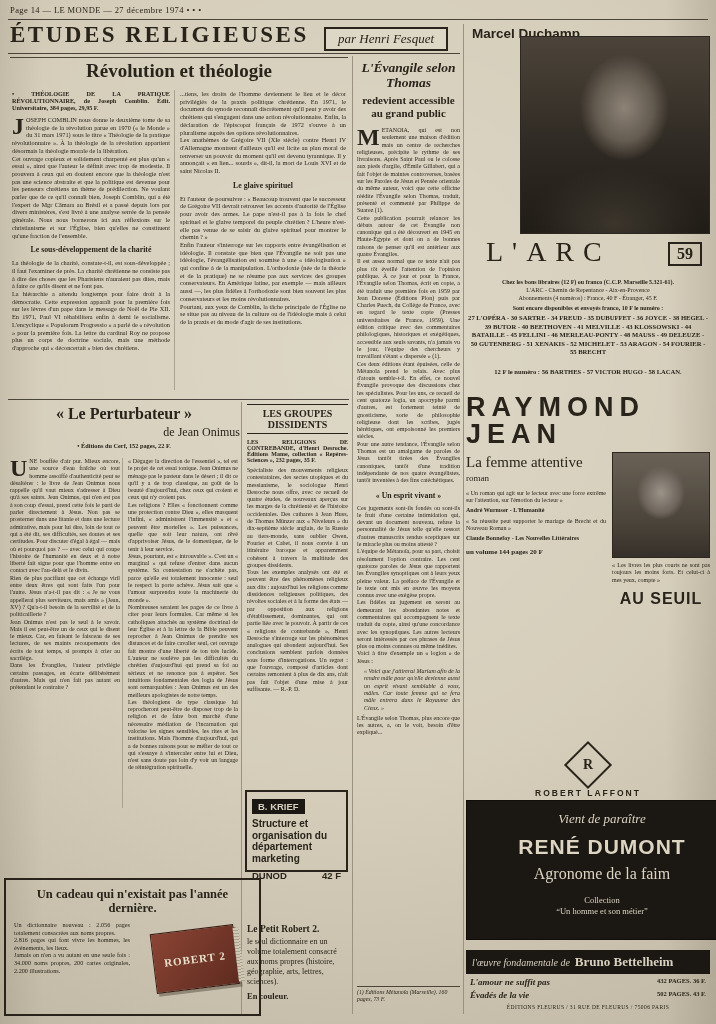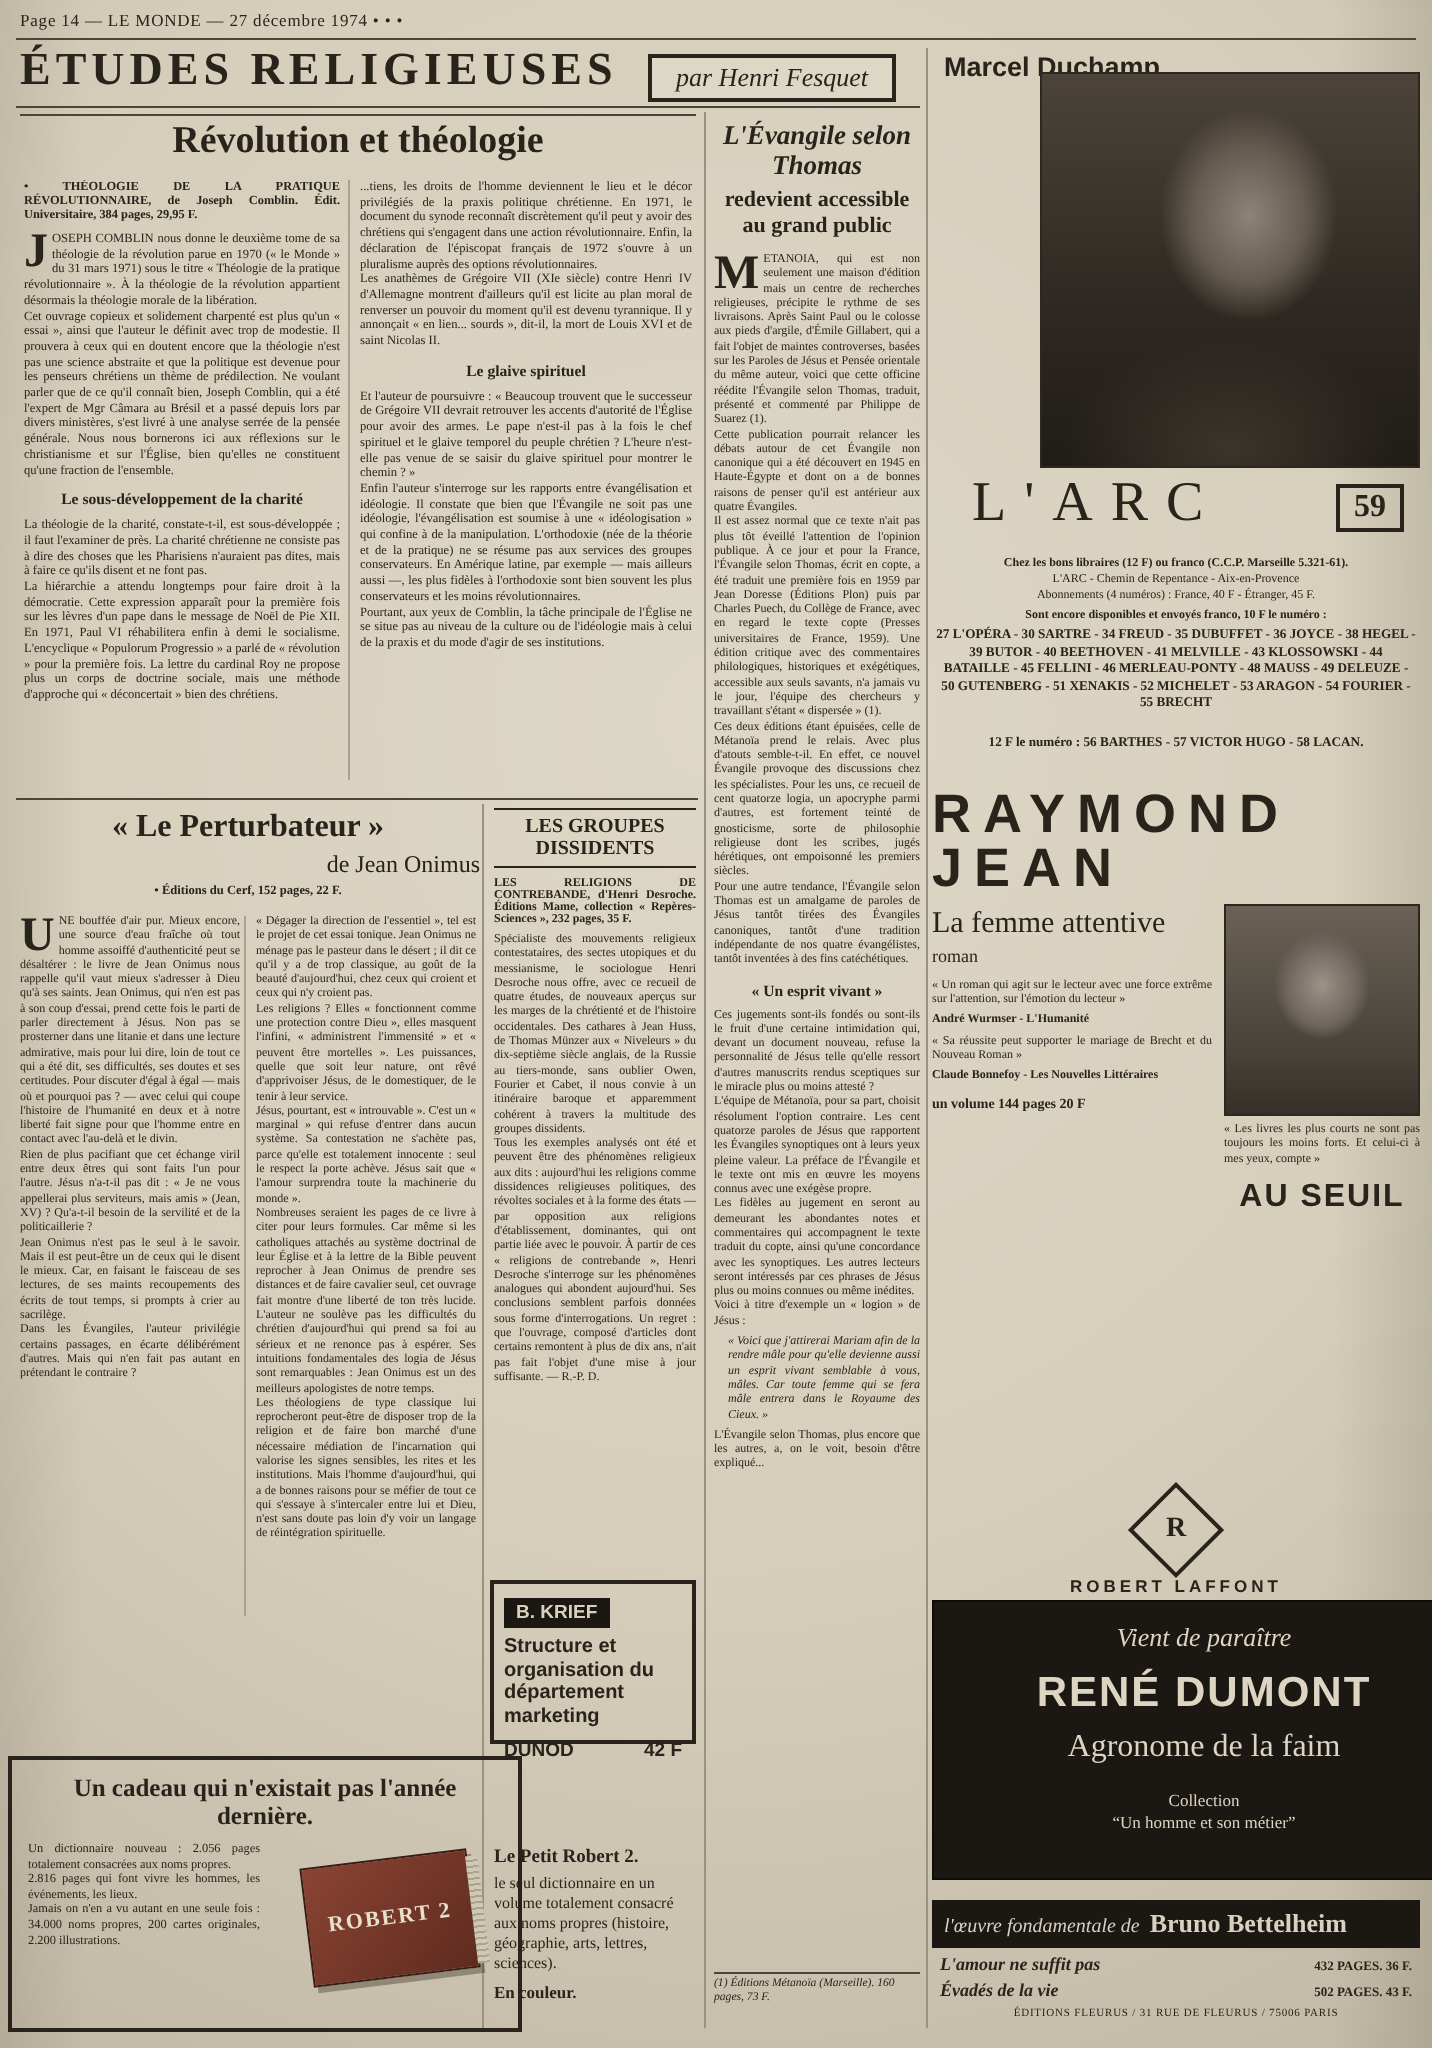--- a/index.html
+++ b/index.html
@@ -102,21 +102,21 @@
   .dumont-announce{font-style:italic;font-size:13px;padding-top:10px;}
   .dumont-author{font-weight:bold;font-size:21px;letter-spacing:1px;margin-top:8px;}
   .dumont-title{font-size:16px;margin-top:6px;}
   .dumont-coll1{font-size:8.5px;margin-top:12px;}
   .dumont-coll2{font-size:8.5px;margin-top:1px;}
 
   .bett{left:466px;top:950px;width:244px;}
   .bett-banner{background:#1b1712;color:#d8d1c0;padding:4px 6px;display:flex;align-items:baseline;gap:5px;}
   .bett-b1{font-style:italic;font-size:10px;}
   .bett-b2{font-weight:bold;font-size:13px;}
-  .bett-row{display:flex;justify-content:space-between;align-items:flex-end;padding:3px 4px 0;}
+  .bett-row{display:flex;justify-content:space-between;align-items:flex-start;padding:3px 4px 0;}
   .bett-title{font-weight:bold;font-style:italic;font-size:9px;}
   .bett-info{font-size:6.5px;font-weight:bold;}
   .bett-footer{text-align:center;font-size:5.5px;letter-spacing:.4px;margin-top:4px;}
 </style>
 </head>
 <body>
 
 <div class="page">
 
   <div class="abs page-header">Page 14  —  LE MONDE  —  27 décembre 1974  • • •</div>

